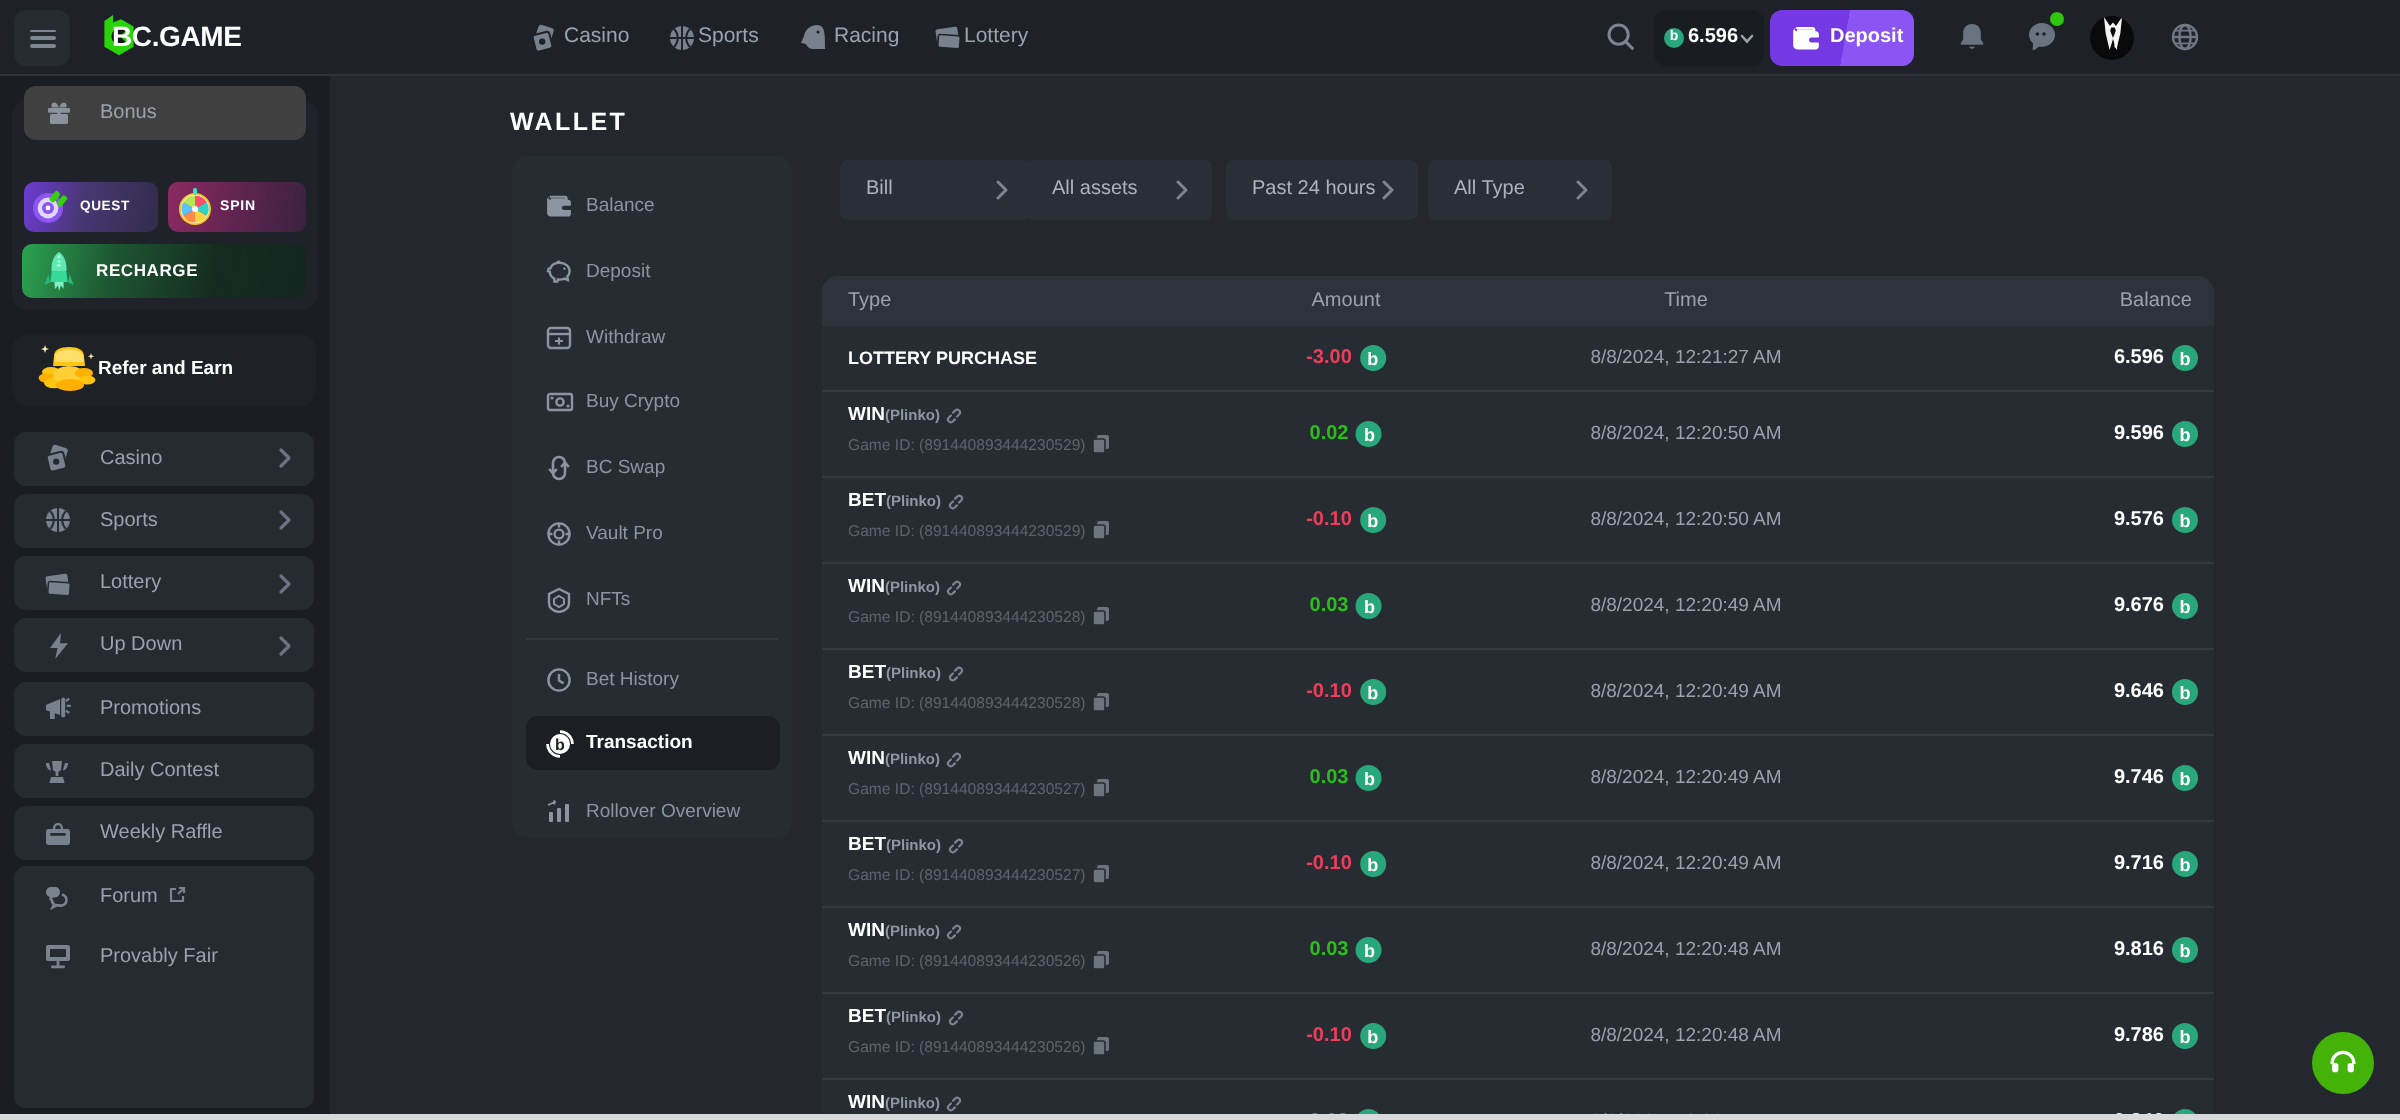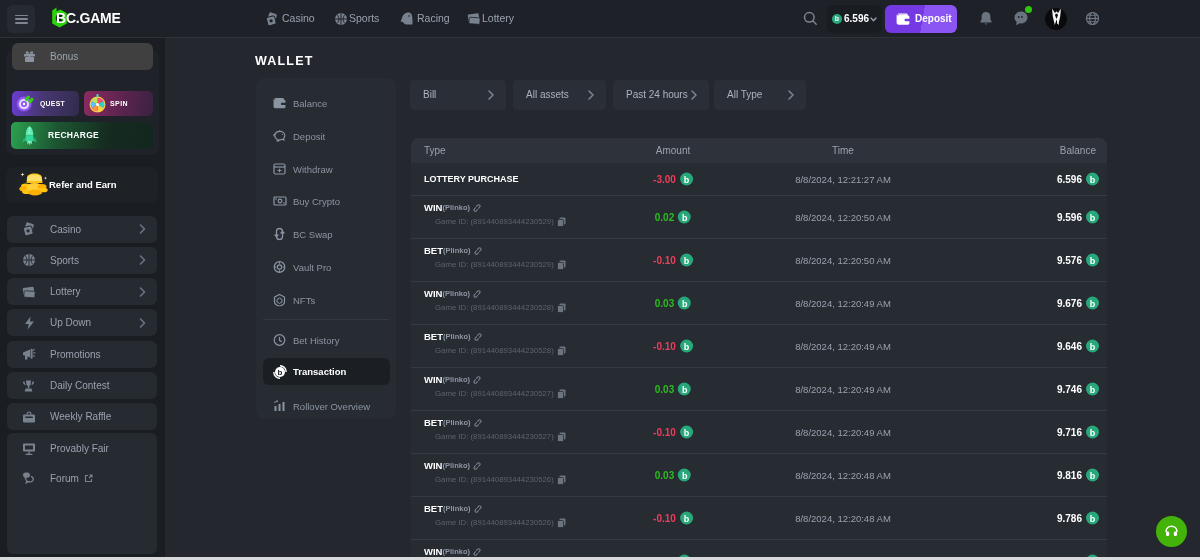--- a/index.html
+++ b/index.html
@@ -27,21 +27,21 @@
 .fb span{position:absolute;left:13px;top:0;line-height:30px;font-size:10px;color:#aab3bf;white-space:nowrap}
 .fb svg{position:absolute;right:12px;top:50%;transform:translateY(-50%)}
 
 #tbl{left:411px;top:138px;width:696px;height:422px;background:#272b32;border-radius:8px 8px 0 0;overflow:hidden}
 #thead{position:relative;height:25px;background:#2e333b;font-size:10px;color:#9aa2ae}
 .row{position:relative;height:43px;border-top:1px solid #343a43}
 .row1{position:relative;height:32px}
 .ty{position:absolute;left:13px;top:6px;font-size:9.5px;font-weight:700;color:#fff;display:flex;align-items:center}
 .pk{font-size:7.5px;font-weight:700;color:#8e97a4}
 .lnk{margin-left:3px}
-.gid{position:absolute;left:24px;top:21px;font-size:7.8px;color:#5c646e;display:flex;align-items:flex-start}
+.gid{position:absolute;left:13px;top:21px;font-size:7.8px;color:#5c646e;display:flex;align-items:center}
 .amt{position:absolute;left:262px;top:50%;transform:translate(-50%,-50%);display:flex;align-items:center;gap:4px;font-size:10px;font-weight:700}
 .neg{color:#ec3e5a}.pos{color:#2cbd1e}
 .tm{position:absolute;left:432px;top:50%;transform:translate(-50%,-50%);font-size:9.5px;color:#9aa2ae;white-space:nowrap}
 .bl{position:absolute;right:8px;top:50%;transform:translateY(-50%);display:flex;align-items:center;gap:4px;font-size:10px;font-weight:700;color:#fff}
 </style></head>
 <body>
 
 <div class="a" id="top">
   <div class="a" style="left:7px;top:5px;width:28px;height:28px;border-radius:6px;background:#262a31">
     <div class="a" style="left:7.5px;top:9.5px;width:13px;height:1.8px;border-radius:1px;background:#7d8591"></div>
@@ -268,42 +268,42 @@
         <path d="M5 4 C5 2.5 6 1.5 7 1.5 C8 1.5 9 2.5 9 4" fill="none" stroke="#78818e" stroke-width="1.2"></path>
         <rect x="3" y="6" width="8" height="1.4" fill="#262b32" rx="0.7"></rect>
       </g>
     </svg>
   <span class="mtx">Weekly Raffle</span>
 </div>
 <div class="a" style="left:7px;top:433px;width:150px;height:121px;border-radius:6px;background:#262b32;padding-top:1px">
   <div class="grow">
     <svg class="mico" width="14" height="13" viewBox="0 0 14 13">
         <g fill="#7a828e">
-          <rect x="1" y="1" width="12" height="8" rx="1"></rect>
-          <rect x="3" y="3" width="8" height="4" fill="#262b32"></rect>
-          <rect x="6.3" y="9" width="1.4" height="2.5"></rect>
-          <rect x="3.5" y="11.3" width="7" height="1.3" rx="0.6"></rect>
-        </g>
-      </svg>
-    <span class="mtx">Provably Fair</span>
-  </div>
-  <div class="grow">
-    <svg class="mico" width="14" height="13" viewBox="0 0 14 13">
-        <g fill="#7a828e">
           <path d="M1 3.5 C1 2 2.2 1 3.6 1 L5.4 1 C6.8 1 8 2 8 3.5 C8 5 6.8 6.2 5.4 6.2 L4.6 6.2 L2.6 7.8 L2.8 6 C1.7 5.7 1 4.7 1 3.5 Z"></path>
           <path d="M9 4.8 C10.5 5.3 11.4 6.6 11.2 8 C11 9.5 9.6 10.5 8.2 10.3 L6.5 10.1 L4.3 11.2 L5 9.6 C4.1 8.9 3.7 8 3.9 6.9" fill="none" stroke="#7a828e" stroke-width="1.3"></path>
         </g>
       </svg>
     <span class="mtx">Forum&nbsp;&nbsp;<svg width="9" height="9" viewBox="0 0 9 9" style="display:inline-block;vertical-align:-1px">
           <g stroke="#7a828e" stroke-width="1.1" fill="none">
             <path d="M4 1.5 H1.5 V7.5 H7.5 V5"></path>
             <path d="M5 4 L8 1 M5.5 1 H8 V3.5"></path>
           </g>
         </svg></span>
   </div>
+  <div class="grow">
+    <svg class="mico" width="14" height="13" viewBox="0 0 14 13">
+        <g fill="#7a828e">
+          <rect x="1" y="1" width="12" height="8" rx="1"></rect>
+          <rect x="3" y="3" width="8" height="4" fill="#262b32"></rect>
+          <rect x="6.3" y="9" width="1.4" height="2.5"></rect>
+          <rect x="3.5" y="11.3" width="7" height="1.3" rx="0.6"></rect>
+        </g>
+      </svg>
+    <span class="mtx">Provably Fair</span>
+  </div>
 </div>
 
 <div class="a" style="left:255px;top:54px;font-size:12.5px;font-weight:800;letter-spacing:1.2px;color:#fff">WALLET</div>
 <div class="a" style="left:256px;top:78px;width:140px;height:341px;border-radius:8px;background:#272c33"></div>
 <div class="a wit" style="top:89.5px">
   <svg width="13" height="12" viewBox="0 0 14 12">
       <path fill="#8b95a2" d="M2 0.5 L10.3 0.5 C11.1 0.5 11.7 1.1 11.7 1.9 L11.7 2.6 L2.6 2.6 L2.6 1.8 L10.3 1.8 L10.3 1.6 L2.2 1.6 Z M1.9 1 C1 1.3 0.6 2 0.6 2.9 L0.6 9.8 C0.6 10.9 1.5 11.7 2.6 11.7 L12 11.7 C12.8 11.7 13.4 11.1 13.4 10.3 L13.4 4 C13.4 3.2 12.8 2.6 12 2.6 L2.4 2.6 C1.7 2.6 1.3 2.2 1.3 1.8 Z M9.7 5.8 L13.4 5.8 L13.4 8.2 L9.7 8.2 C9 8.2 8.5 7.7 8.5 7 C8.5 6.3 9 5.8 9.7 5.8 Z" fill-rule="evenodd"></path>
     </svg>
   <span class="wtx">Balance</span>
 </div>
@@ -391,21 +391,21 @@
       <g fill="#8b95a2">
         <rect x="1.5" y="6" width="2" height="5" rx="0.5"></rect>
         <rect x="5.5" y="4" width="2" height="7" rx="0.5"></rect>
         <rect x="9.5" y="2" width="2" height="9" rx="0.5"></rect>
         <path d="M1 2.5 L4.5 1 L3.8 0.2 M4.5 1 L4 2.2" stroke="#8b95a2" stroke-width="0.9" fill="none"></path>
       </g>
     </svg>
   <span class="wtx">Rollover Overview</span>
 </div>
 
-<div class="a fb" style="left:410px;width:96px">
+<div class="a fb" style="left:420px;width:96px">
     <span>Bill</span>
     <svg width="6" height="10" viewBox="0 0 6 10">
       <path d="M1 1 L5 5 L1 9" stroke="#7c8591" stroke-width="1.5" fill="none" stroke-linecap="round" stroke-linejoin="round"></path>
     </svg>
   </div>
 <div class="a fb" style="left:513px;width:93px">
     <span>All assets</span>
     <svg width="6" height="10" viewBox="0 0 6 10">
       <path d="M1 1 L5 5 L1 9" stroke="#7c8591" stroke-width="1.5" fill="none" stroke-linecap="round" stroke-linejoin="round"></path>
     </svg>

